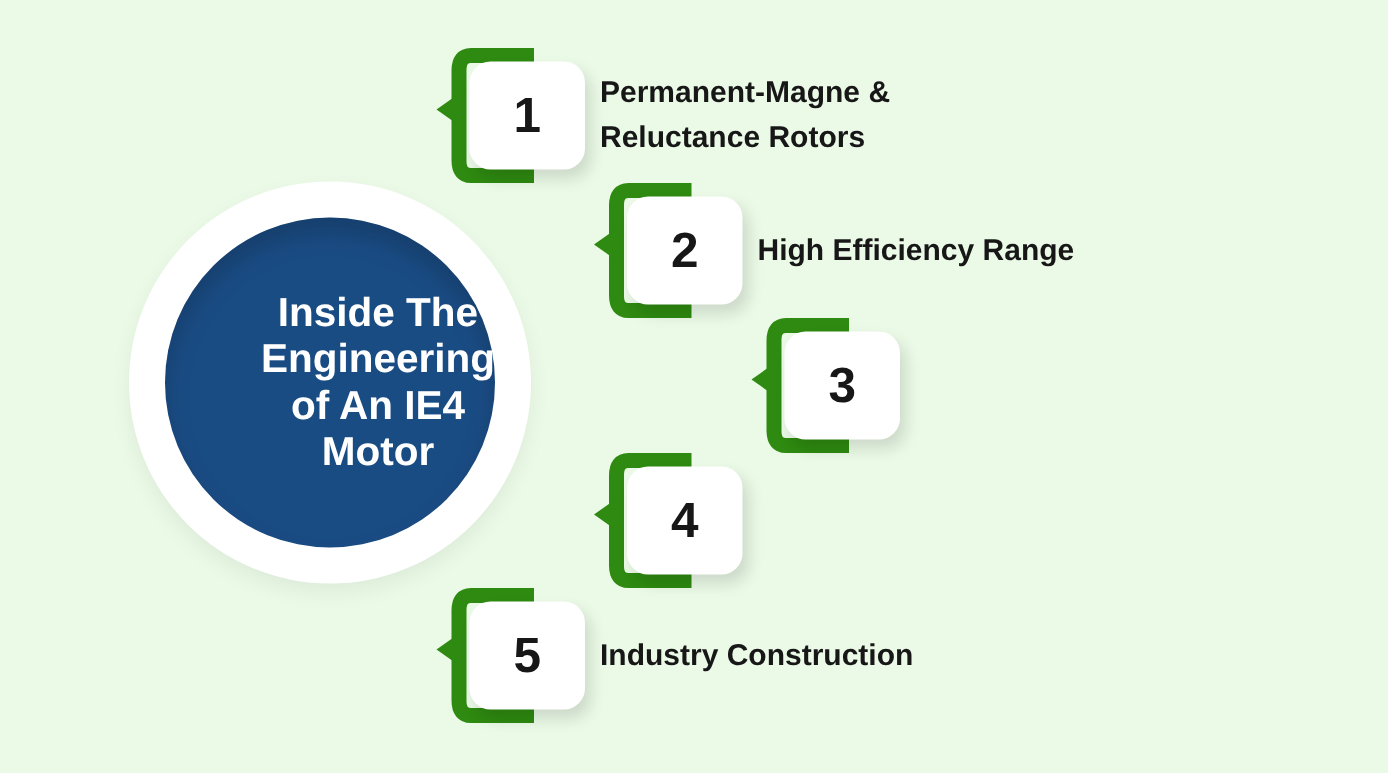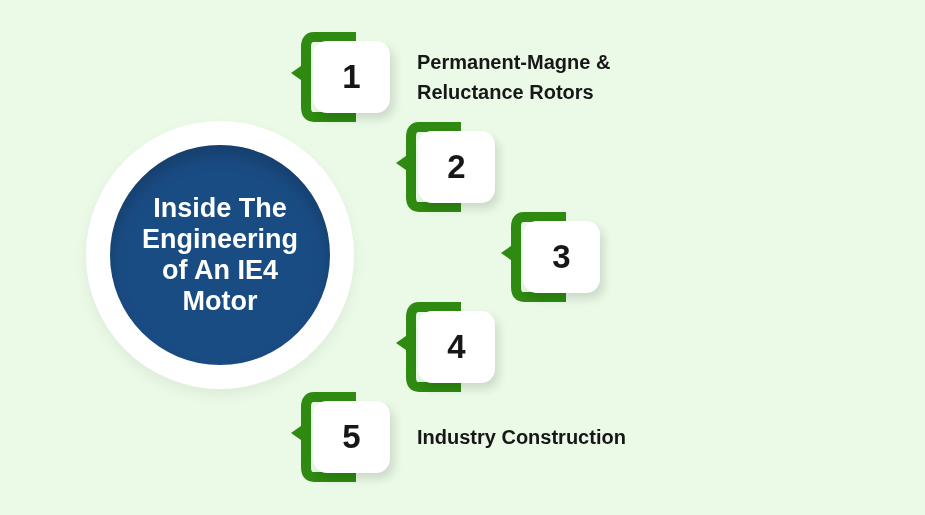--- a/index.html
+++ b/index.html
@@ -29,21 +29,21 @@
     position:absolute;left:86px;top:121px;
     width:268px;height:268px;border-radius:50%;
     background:var(--circle-ring);
     box-shadow:0 6px 14px rgba(0,0,0,0.06);
   }
   .circle-blue{
     position:absolute;left:24px;top:24px;
     width:220px;height:220px;border-radius:50%;
     background:var(--circle-blue);
     box-shadow:inset 0 10px 16px rgba(0,0,0,0.18);
-    display:flex;align-items:center;justify-content:center;
+    display:flex;align-items:center;justify-content:flex-end;
   }
   .circle-title{
     color:var(--text-light);
     font-weight:bold;
     font-size:27px;line-height:31px;
     text-align:center;
     white-space:pre-line;
   }
 
   
@@ -77,21 +77,21 @@
     border-radius:14px;
     box-shadow:4px 6px 10px rgba(0,0,0,0.13);
     display:flex;align-items:center;justify-content:center;
   }
   .numbox span{
     font-size:33px;font-weight:bold;
     color:var(--text-dark);
   }
 
   .step-label{
-    margin-left:25px;
+    margin-left:8px;
     font-size:20px;font-weight:bold;line-height:30px;
     color:var(--text-dark);
     white-space:pre-line;
   }
 </style>
 </head>
 <body>
 
 <div class="canvas">
 
@@ -121,20 +121,21 @@
   <div class="step step-2">
     <div class="marker">
       <svg class="bracket" width="102" height="92" viewBox="0 0 102 92">
         <path class="bracket-path" d="M66 6 H24 Q16 6 16 16 V76 Q16 86 24 86 H66"></path>
         <path class="bracket-arrow" d="M1 42 L18 30 V54 Z"></path>
       </svg>
       <div class="numbox">
         <span>2</span>
       </div>
     </div>
+    <div class="step-label">High Efficiency Range</div>
   </div>
 
   <div class="step step-3">
     <div class="marker">
       <svg class="bracket" width="102" height="92" viewBox="0 0 102 92">
         <path class="bracket-path" d="M66 6 H24 Q16 6 16 16 V76 Q16 86 24 86 H66"></path>
         <path class="bracket-arrow" d="M1 42 L18 30 V54 Z"></path>
       </svg>
       <div class="numbox">
         <span>3</span>

